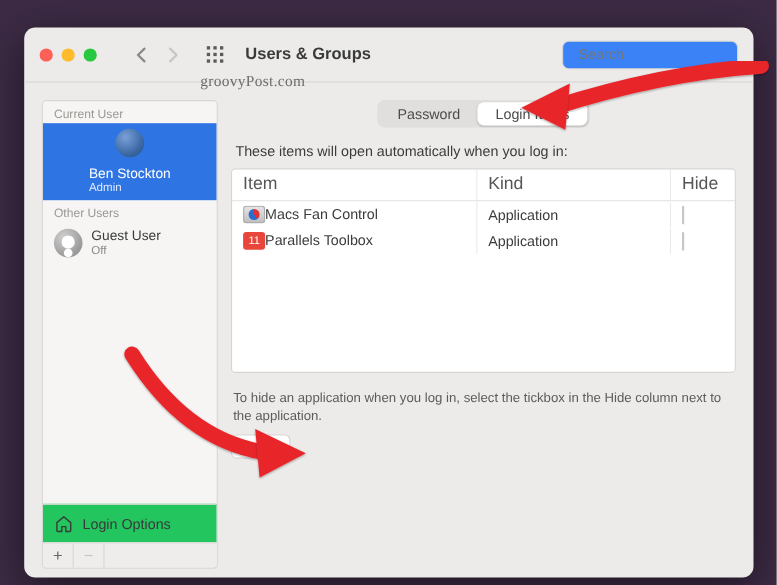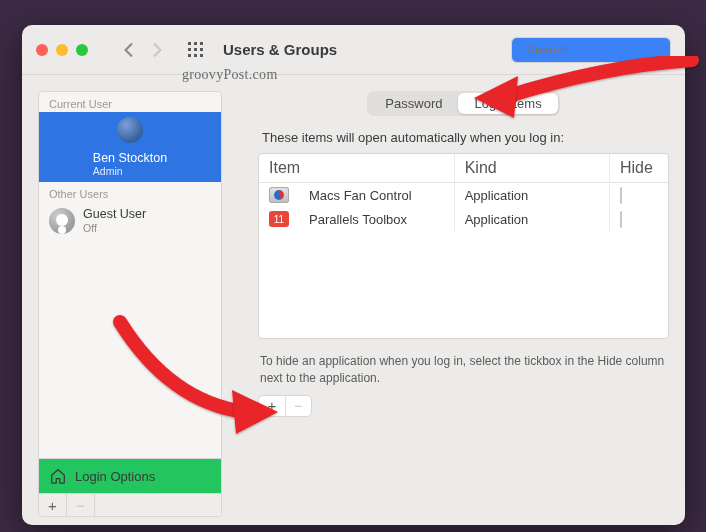--- a/index.html
+++ b/index.html
@@ -54,21 +54,21 @@
   .watermark{
     position:absolute; left:160px; top:42px; font-family:Georgia,serif;
     font-size:14px; color:#6c6c6c; letter-spacing:0.3px; pointer-events:none;
   }
 
   
   .content {
     flex:1; display:flex; padding:16px 16px 8px 16px; gap:12px;
   }
   .sidebar {
-    width:184px; background:#f6f5f4; border:1px solid #d8d6d4; border-radius:4px;
+    width:160px; background:#f6f5f4; border:1px solid #d8d6d4; border-radius:4px;
     display:flex; flex-direction:column; overflow:hidden;
   }
   .sec-label{ font-size:11px; color:#9b9894; padding:6px 10px 2px 10px;}
   .user-row{ display:flex; align-items:center; gap:8px; padding:5px 10px; }
   .user-row.selected{ background:#2f74e3; color:#fff;flex-direction:column;}
   .user-row.selected .sub{ color:#dfeaff;}
   .avatar{ width:26px; height:26px; border-radius:50%; background:radial-gradient(circle at 35% 30%, #7aa0d8 0%, #3d6aa6 60%, #244a79 100%); flex-shrink:0;}
   .avatar.gray{ background:radial-gradient(circle at 35% 30%, #d0d0d0 0%, #9a9a9a 70%); position:relative;}
   .avatar.gray::after{content:""; position:absolute; left:7px; top:6px; width:12px; height:12px; border-radius:50%; background:#fff; box-shadow: 0 10px 0 -2px #fff;}
   .uname{font-size:12.5px; line-height:1.15;}
@@ -81,39 +81,39 @@
   .house-icon svg{width:18px;height:18px; display:block;}
   .sidebar-bottom{
     display:flex; border-top:1px solid #d8d6d4; background:#eeedec;
   }
   .sb-btn{
     width:28px; height:22px; display:flex; align-items:center; justify-content:center;
     border-right:1px solid #d8d6d4; color:#666; font-size:15px; line-height:1;
   }
   .sb-btn.disabled{ color:#c6c4c1;}
   
-  .main{ flex:1; display:flex; flex-direction:column;margin-left:24px; }
+  .main{ flex:1; display:flex; flex-direction:column; }
   .tabs{
     align-self:center; display:flex; background:#e1dfdd; border-radius:7px; padding:2px; margin-bottom:14px;
   }
   .tab{ padding:3px 16px; font-size:13px; border-radius:6px; color:#4b4b4b; }
   .tab.active{ background:#fff; box-shadow:0 1px 2px rgba(0,0,0,0.15);}
   .desc{ font-size:13px; color:#3b3b3b; margin-bottom:8px; padding-left:4px;}
   .table{
     background:#fff; border:1px solid #d8d6d4; border-radius:4px; overflow:hidden;
     height:186px; display:flex; flex-direction:column;
   }
   .thead{ display:flex; border-bottom:1px solid #e5e3e1; font-size:16px; color:#555; }
   .thead > div{ padding:5px 10px; }
   .col-item{ flex:1.3; border-right:1px solid #eceae8;}
   .col-kind{ flex:1; border-right:1px solid #eceae8;}
   .col-hide{ width:58px; text-align:left;}
   .trow{ display:flex; align-items:center; font-size:13px; }
   .trow > div{ padding:4px 10px; }
-  .trow .col-item{ display:flex; align-items:center; gap:20px;}
+  .trow .col-item{ display:flex; align-items:flex-start; gap:0;}
   .app-icon{ width:20px; height:16px; border-radius:3px; display:inline-flex; align-items:center; justify-content:center; font-size:10px; color:#fff; font-weight:normal;}
   .ic-fan{ background:linear-gradient(#e7e7e7,#bdbdbd); box-shadow:inset 0 0 0 1px #aaa;}
   .ic-fan::after{content:""; width:10px;height:10px;border-radius:50%;background:conic-gradient(#d33 0 40%, #2a6cd3 0 100%);}
   .ic-par{ background:#e8463b;}
   .chk{ width:15px; height:15px; border:1px solid #c9c7c4; border-radius:4px; background:#fff; margin:auto;}
   .hint{ font-size:12px; color:#5c5c5c; margin-top:14px; line-height:1.4; padding-left:2px;}
   .addremove{ display:flex; margin-top:8px; border:1px solid #d8d6d4; border-radius:5px; width:fit-content; background:#fff; overflow:hidden;}
   .ar-btn{ width:26px; height:20px; display:flex; align-items:center; justify-content:center; font-size:15px; color:#555;}
   .ar-btn + .ar-btn{ border-left:1px solid #e2e0de;}
   .ar-btn.disabled{ color:#cfcdca;}

